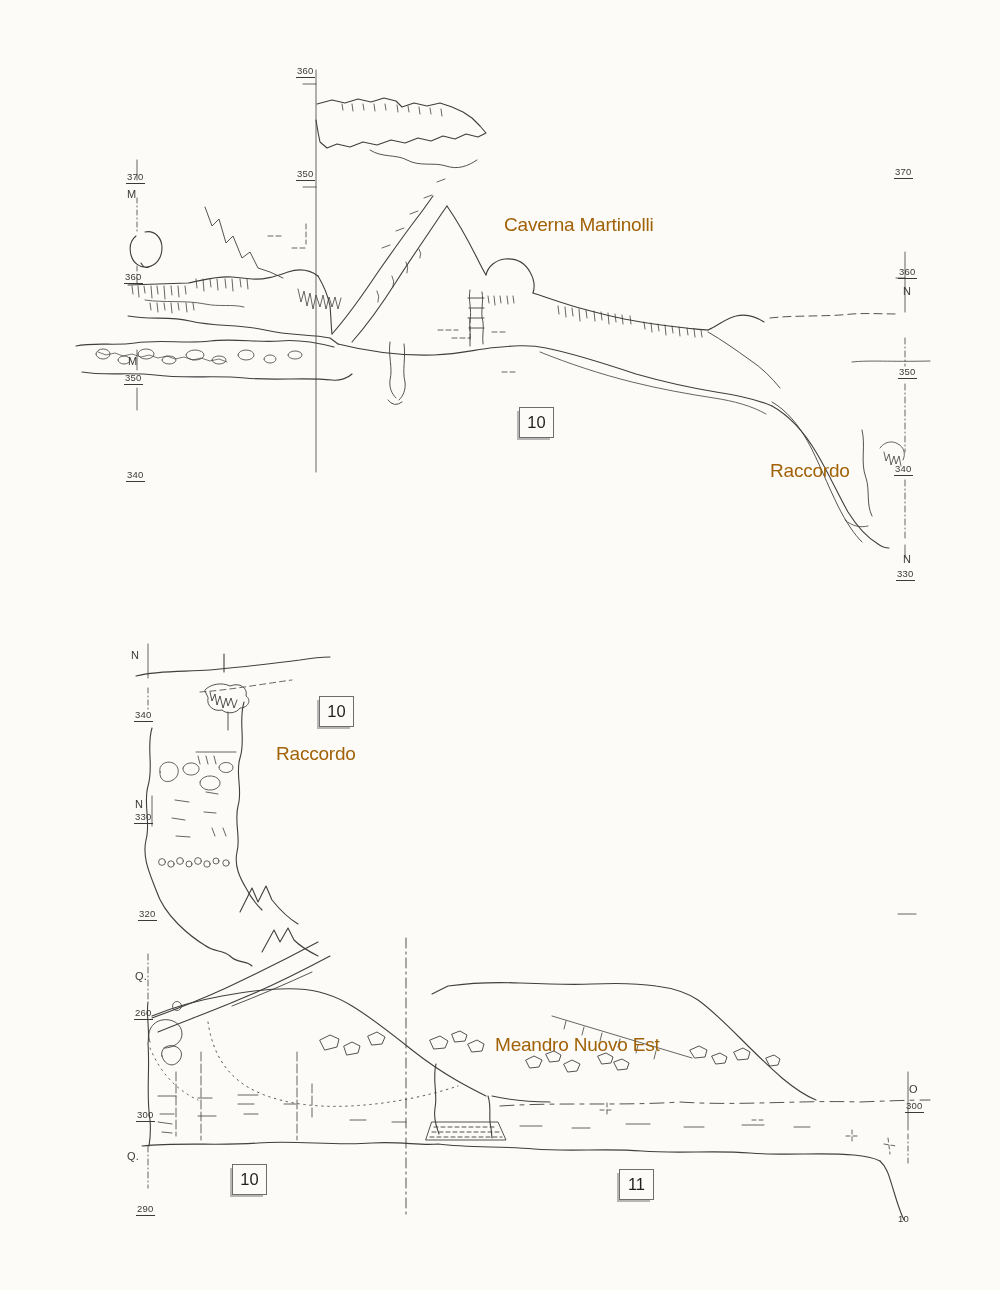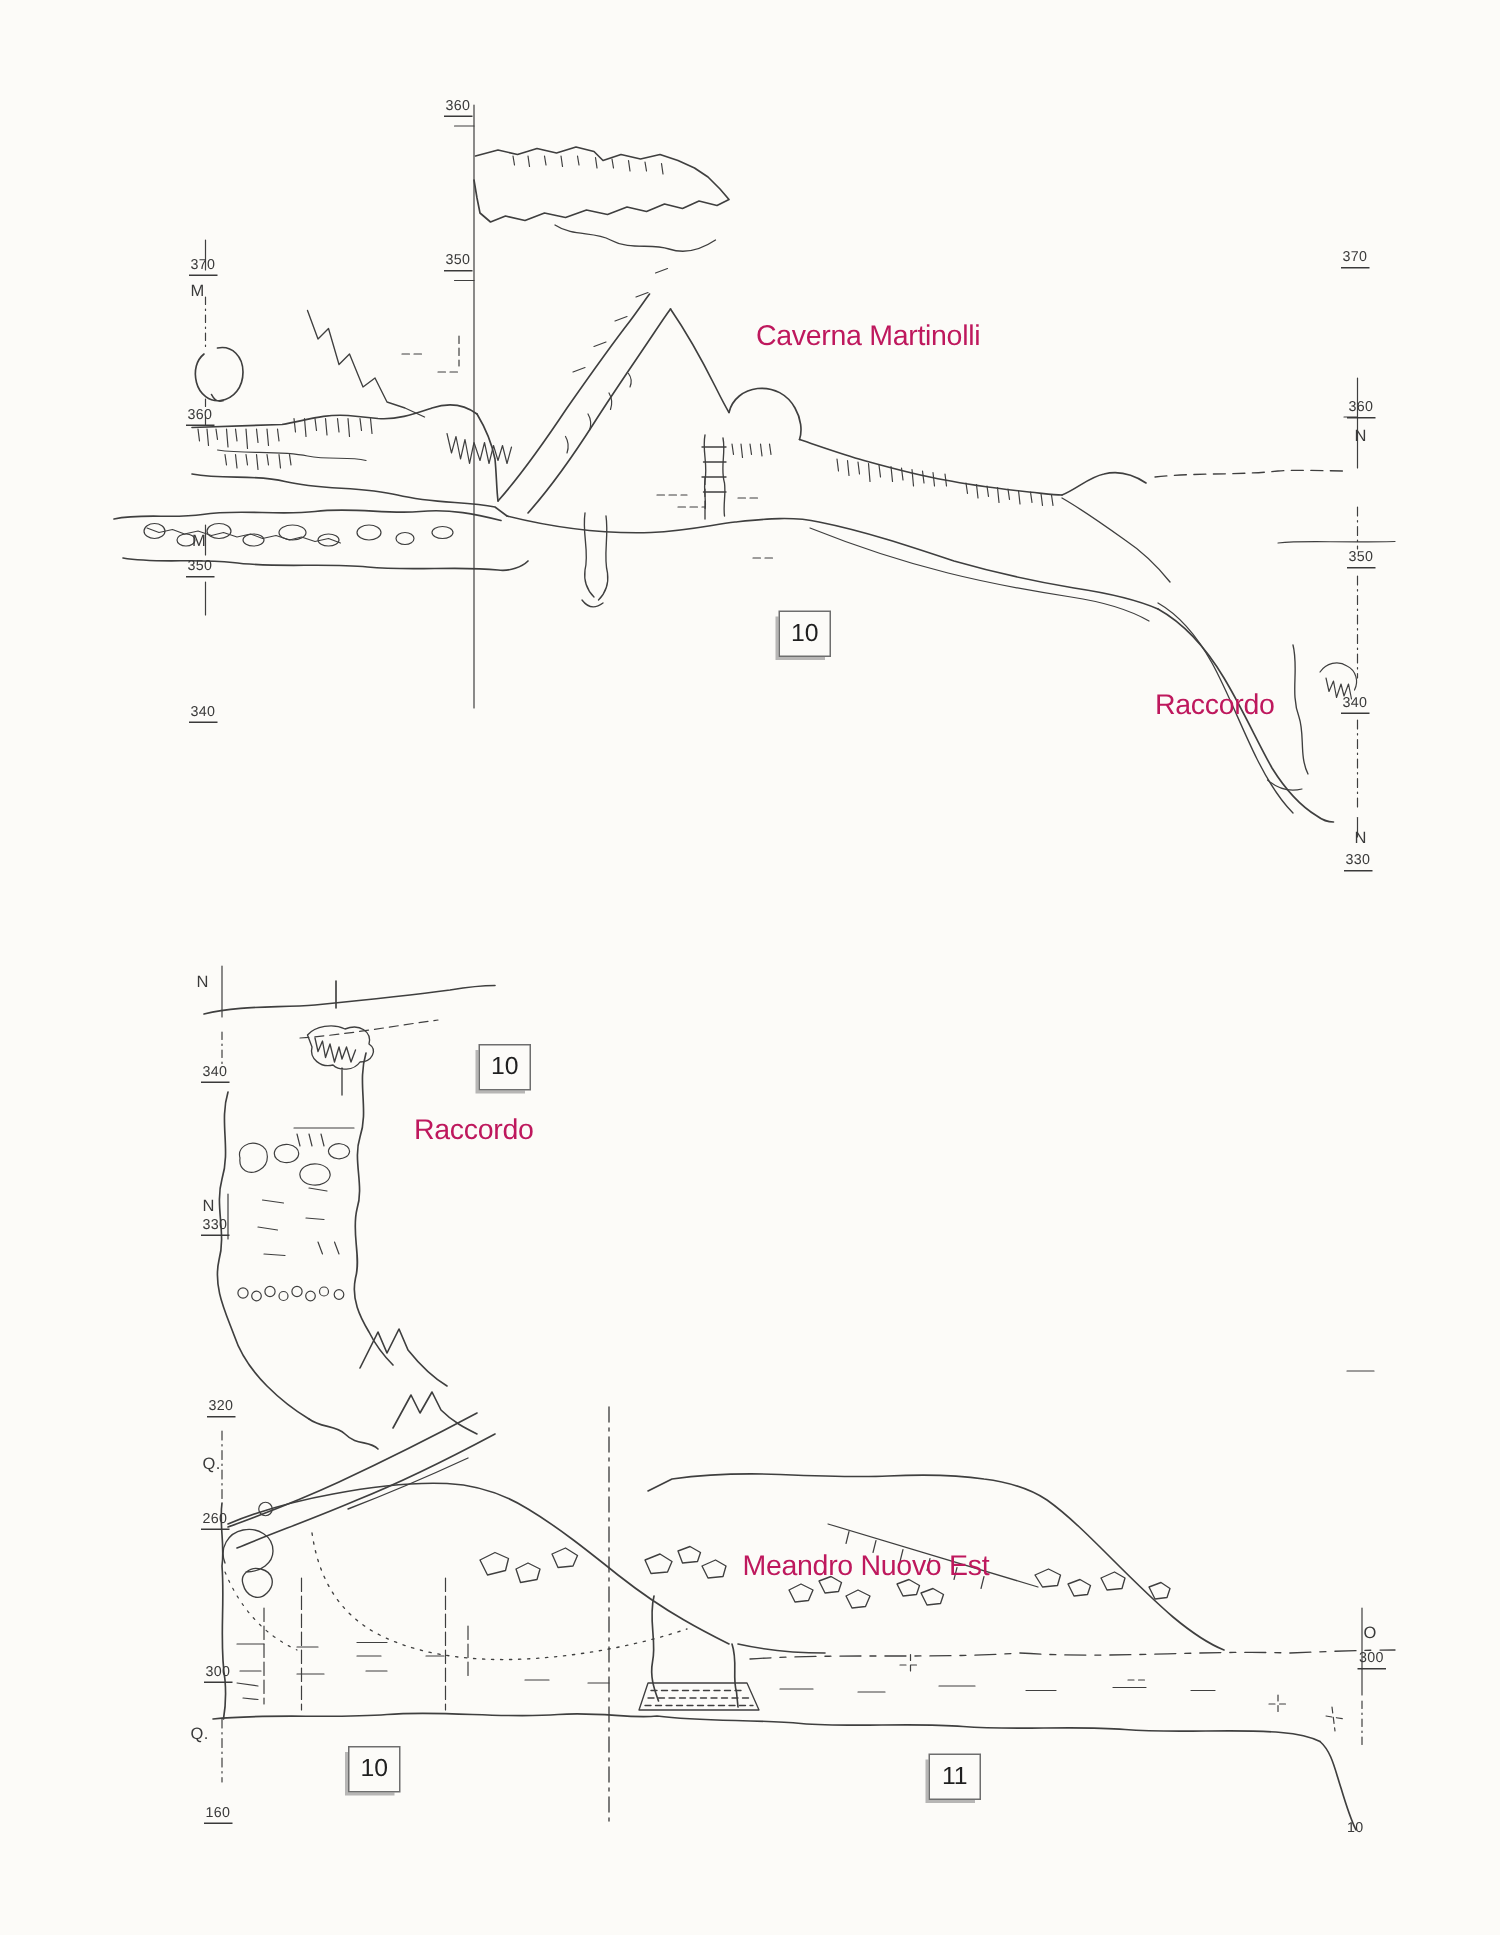--- a/index.html
+++ b/index.html
@@ -2,21 +2,21 @@
 <html><head>
 <meta charset="utf-8">
 <style>
   html,body{margin:0;padding:0;background:#e9e9e9;}
   .page{position:relative;width:1000px;height:1290px;background:#fcfbf8;
         font-family:"Liberation Sans",sans-serif;color:#2e2e2e;overflow:hidden;margin:0 auto;}
   .art{position:absolute;left:0;top:0;width:1000px;height:1290px;}
   .lbl{position:absolute;font-size:9.5px;line-height:1;color:#3a3a3a;letter-spacing:.2px;white-space:nowrap;}
   .elev{border-bottom:1.2px solid #3a3a3a;padding:0 2px 1.5px 1px;}
   .letter{font-size:11px;}
-  .name{font-size:19px;color:#be185d;letter-spacing:-.2px;}
+  .name{font-size:19px;color:#a16207;letter-spacing:-.2px;}
   .station{font-size:9.5px;color:#3a3a3a;}
   .secbox{position:absolute;width:33px;height:29px;border:1.4px solid #6e6e6e;background:#fcfbf8;
           display:flex;align-items:center;justify-content:center;font-size:16.5px;color:#1f1f1f;
           box-shadow:-3px 3px 0 -1px rgba(125,125,125,.55);}
 </style>
 </head>
 <body>
 
 <div class="page">
 
@@ -203,30 +203,30 @@
   </div>
 
   <span class="lbl letter" style="left:131px;top:650px">N</span>
   <span class="lbl elev" style="left:134px;top:710px">340</span>
   <div class="secbox" style="left:319px;top:696px">
     <span>10</span>
   </div>
   <span class="lbl name" style="left:276px;top:744px">Raccordo</span>
   <span class="lbl letter" style="left:135px;top:799px">N</span>
   <span class="lbl elev" style="left:134px;top:812px">330</span>
-  <span class="lbl elev" style="left:138px;top:933px">320</span>
+  <span class="lbl elev" style="left:138px;top:909px">320</span>
   <span class="lbl letter" style="left:135px;top:971px">Q.</span>
   <span class="lbl elev" style="left:134px;top:1008px">260</span>
   <span class="lbl name" style="left:495px;top:1035px">Meandro Nuovo Est</span>
   <span class="lbl elev" style="left:136px;top:1110px">300</span>
   <span class="lbl letter" style="left:909px;top:1084px">O</span>
   <span class="lbl elev" style="left:905px;top:1101px">300</span>
   <span class="lbl letter" style="left:127px;top:1151px">Q.</span>
   <div class="secbox" style="left:232px;top:1164px">
     <span>10</span>
   </div>
-  <span class="lbl elev" style="left:136px;top:1204px">160</span>
+  <span class="lbl elev" style="left:136px;top:1204px">290</span>
   <div class="secbox" style="left:619px;top:1169px">
     <span>11</span>
   </div>
   <span class="lbl station" style="left:898px;top:1214px">10</span>
 
 </div>
 
 </body></html>

